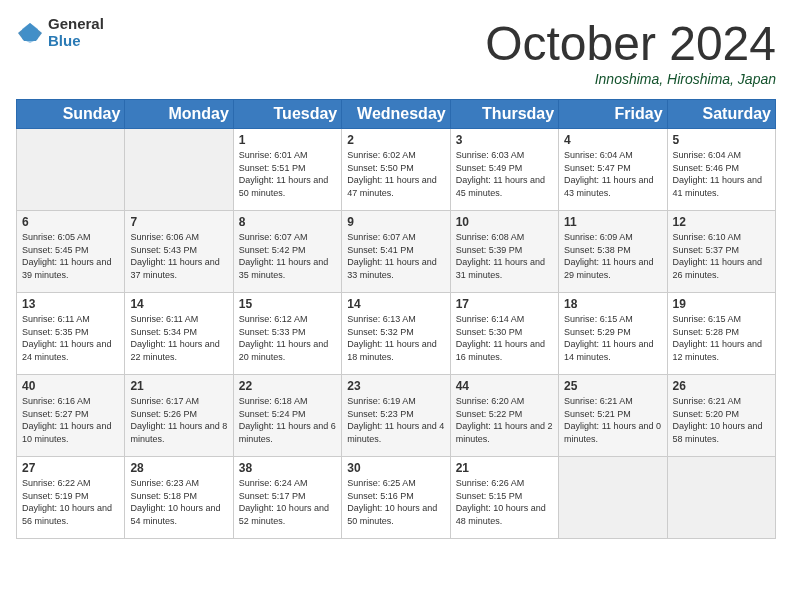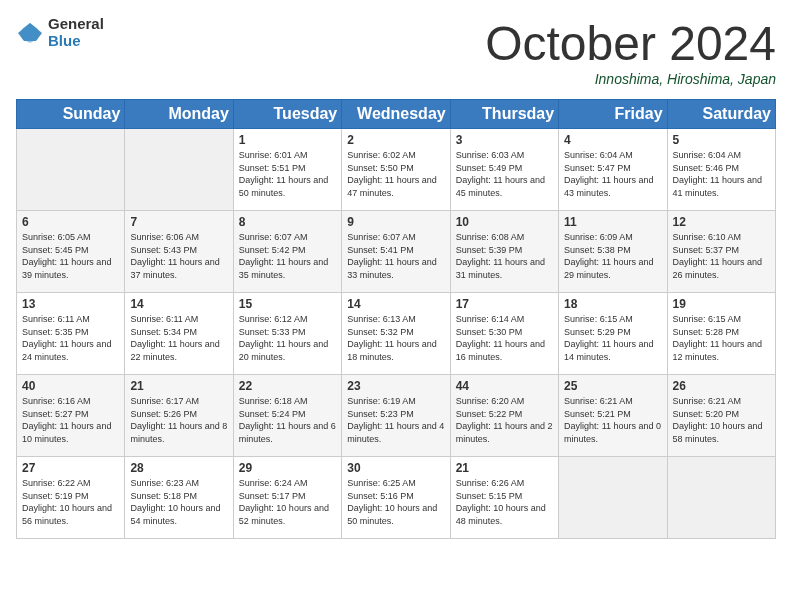--- a/index.html
+++ b/index.html
@@ -252,21 +252,21 @@
       <tr>
         <td>
           <span class="day-number">27</span>
           <div class="day-info">Sunrise: 6:22 AM<br>Sunset: 5:19 PM<br>Daylight: 10 hours and 56 minutes.</div>
         </td>
         <td>
           <span class="day-number">28</span>
           <div class="day-info">Sunrise: 6:23 AM<br>Sunset: 5:18 PM<br>Daylight: 10 hours and 54 minutes.</div>
         </td>
         <td>
-          <span class="day-number">29</span>
+          <span class="day-number">38</span>
           <div class="day-info">Sunrise: 6:24 AM<br>Sunset: 5:17 PM<br>Daylight: 10 hours and 52 minutes.</div>
         </td>
         <td>
           <span class="day-number">30</span>
           <div class="day-info">Sunrise: 6:25 AM<br>Sunset: 5:16 PM<br>Daylight: 10 hours and 50 minutes.</div>
         </td>
         <td>
           <span class="day-number">21</span>
           <div class="day-info">Sunrise: 6:26 AM<br>Sunset: 5:15 PM<br>Daylight: 10 hours and 48 minutes.</div>
         </td>

